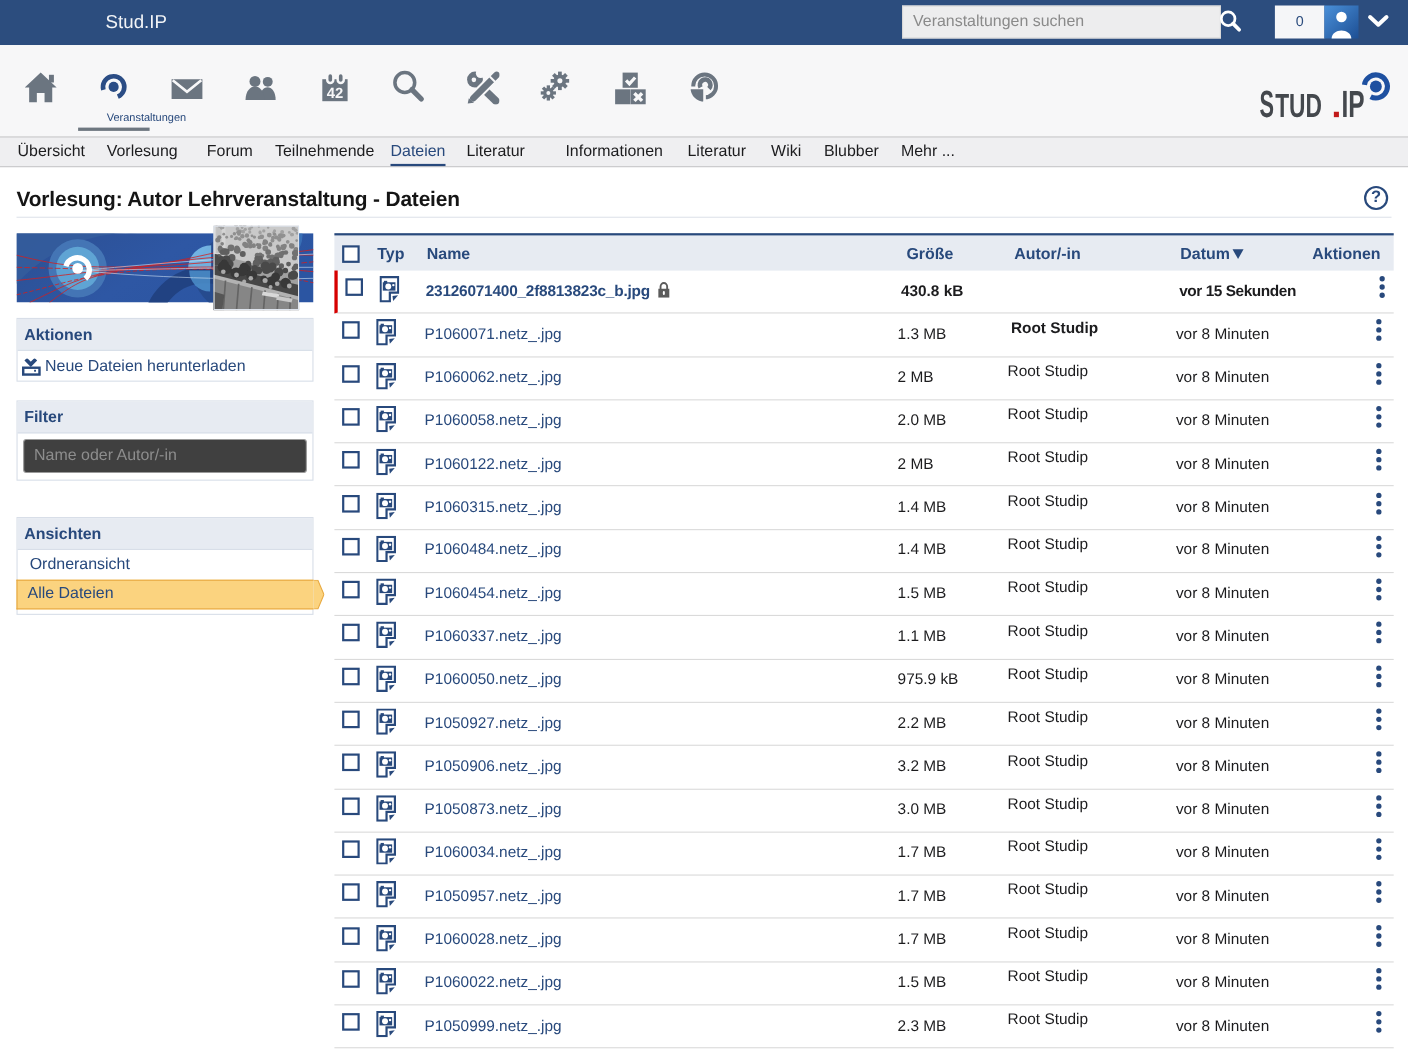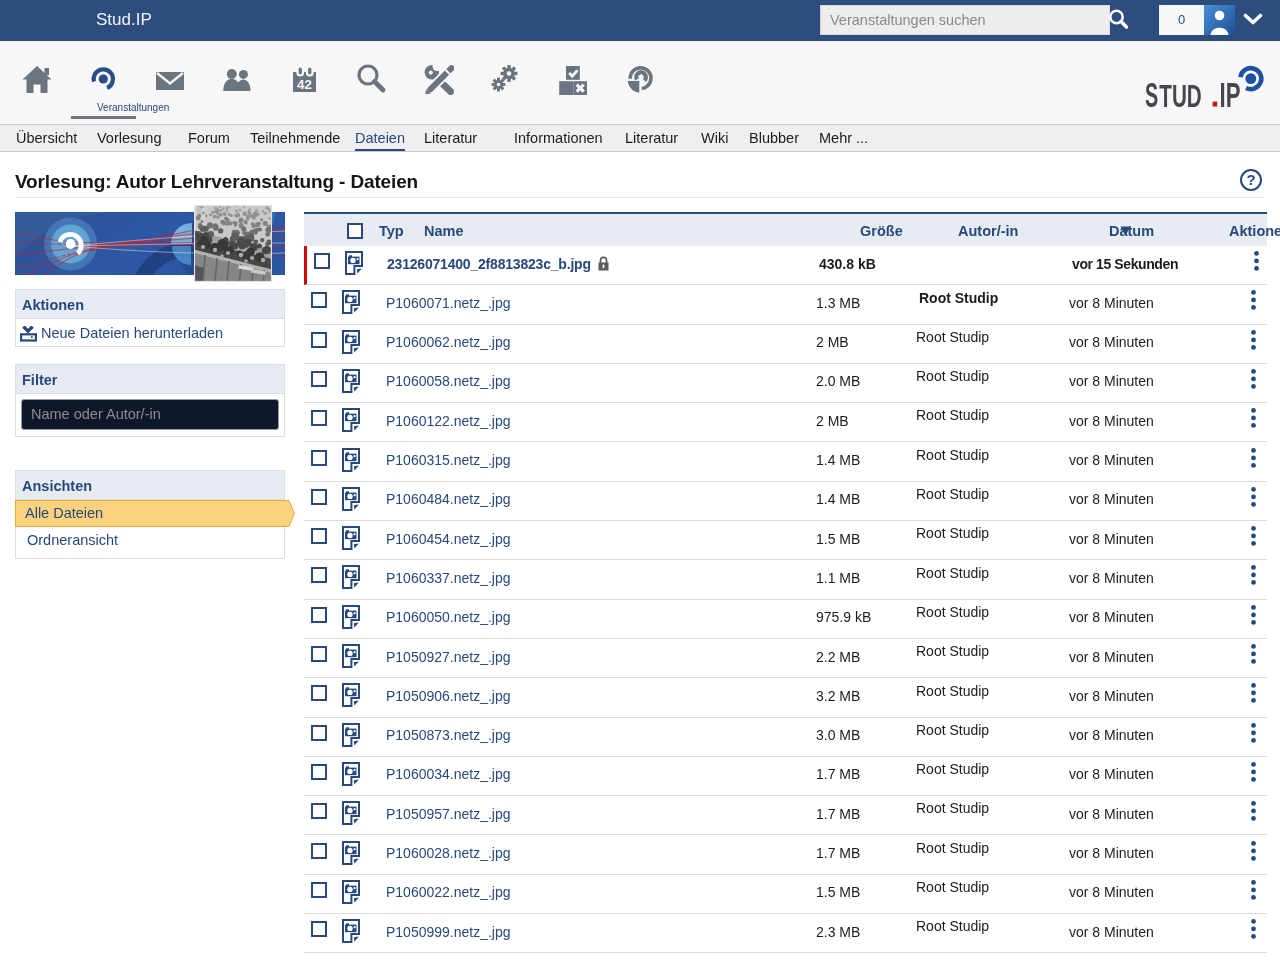--- a/index.html
+++ b/index.html
@@ -32,21 +32,21 @@
   #help { position:absolute; left:1240px; top:169px; width:22px; height:22px; border:2.2px solid #28497c; border-radius:50%; color:#28497c; font-weight:bold; font-size:15px; text-align:center; line-height:18px; }
 
   
   .widget { position:absolute; left:15px; width:270px; background:#fff; border:1px solid #d8dee8; }
   .whead { background:#e7ebf2; color:#28497c; font-weight:bold; font-size:14.5px; padding:7px 7px 7px 6px; border-bottom:1px solid #d8dee8; height:29px; }
   .witem { font-size:14.5px; color:#28497c; }
 
   
   #tbl { position:absolute; left:304px; top:212px; width:963px; }
   #thead { position:absolute; left:0; top:0; width:963px; height:34px; background:#e7ebf2; border-top:2px solid #28497c; }
-  #thead span { position:absolute; top:9px; font-size:14.5px; font-weight:bold; color:#28497c;margin-left:36px; }
+  #thead span { position:absolute; top:9px; font-size:14.5px; font-weight:bold; color:#28497c; }
   .row { position:absolute; left:0; width:963px; height:39.3px; border-bottom:1px solid #dadada;padding-left:36px; }
   .cb { position:absolute; left:7px; top:7px; width:16px; height:16px; border:2px solid #28497c; background:#fff; }
   .cbh { position:absolute; left:7px; top:8px; width:16px; height:16px; border:2px solid #28497c; background:#fff; }
   .fic { position:absolute; left:37.5px; top:5px; }
   .nm { position:absolute; left:82px; top:9.5px; font-size:14px; color:#28497c; }
   .sz { position:absolute; left:512px; top:9.5px; font-size:14px; color:#1c1c1e; }
   .au { position:absolute; left:612px; top:9.5px; font-size:14px; color:#1c1c1e;margin-top:34px; }
   .dt { position:absolute; left:765px; top:9.5px; font-size:14px; color:#1c1c1e; }
   .kb { position:absolute; left:945px; top:4px; }
   .new .nm, .new .sz, .new .au, .new .dt { font-weight:bold; }
@@ -447,38 +447,38 @@
             <path d="M3.4 0.6 L8 5.2 L12.6 0.6" fill="none" stroke="#28497c" stroke-width="3.4"></path>
             <rect x="1.1" y="8.3" width="14.8" height="6.2" fill="none" stroke="#28497c" stroke-width="2.2"></rect>
             <rect x="11" y="10.2" width="1.7" height="1.7" fill="#28497c"></rect>
           </svg>
           <span class="witem" style="position:absolute;left:25px;top:6px">Neue Dateien herunterladen</span>
         </div>
 </div>
 <div class="widget" style="top:364px;height:73px">
   <div class="whead">Filter</div>
   <div style="position:relative;height:43px">
-    <div style="position:absolute;left:5px;top:5px;width:258px;height:31px;background:#0f172a;border:1px solid #9a9a9a;border-radius:3px">
+    <div style="position:absolute;left:5px;top:5px;width:258px;height:31px;background:#404040;border:1px solid #9a9a9a;border-radius:3px">
       <span style="position:absolute;left:9px;top:6px;font-size:14.5px;color:#8d8d8d">Name oder Autor/-in</span>
     </div>
   </div>
 </div>
 <div class="widget" style="top:470px;height:89px">
   <div class="whead">Ansichten</div>
+  <div style="position:relative;height:27px">
+          <span class="witem" style="position:absolute;left:11px;top:5px">Ordneransicht</span>
+        </div>
   <div style="position:relative;height:27px">
     <div style="position:absolute;left:-1px;top:0;width:270px;height:27px;background:#fbd37f;border:1px solid #e8aa43;border-right:none"></div>
     <svg style="position:absolute;left:269px;top:0" width="10" height="27" viewBox="0 0 10 27">
             <path d="M0 0.5 L4 0.5 L9.5 13.5 L4 26.5 L0 26.5" fill="#fbd37f" stroke="#e8aa43" stroke-width="1"></path>
             <rect x="0" y="1" width="1.5" height="25" fill="#fbd37f"></rect>
           </svg>
     <span class="witem" style="position:absolute;left:9px;top:5px">Alle Dateien</span>
   </div>
-  <div style="position:relative;height:27px">
-          <span class="witem" style="position:absolute;left:11px;top:5px">Ordneransicht</span>
-        </div>
 </div>
     </div>
 
   <div id="tbl">
 <div id="thead">
         <span class="cbh"></span>
         <span style="left:39px">Typ</span>
         <span style="left:84px">Name</span>
         <span style="left:520px">Größe</span>
         <span style="left:618px">Autor/-in</span>

